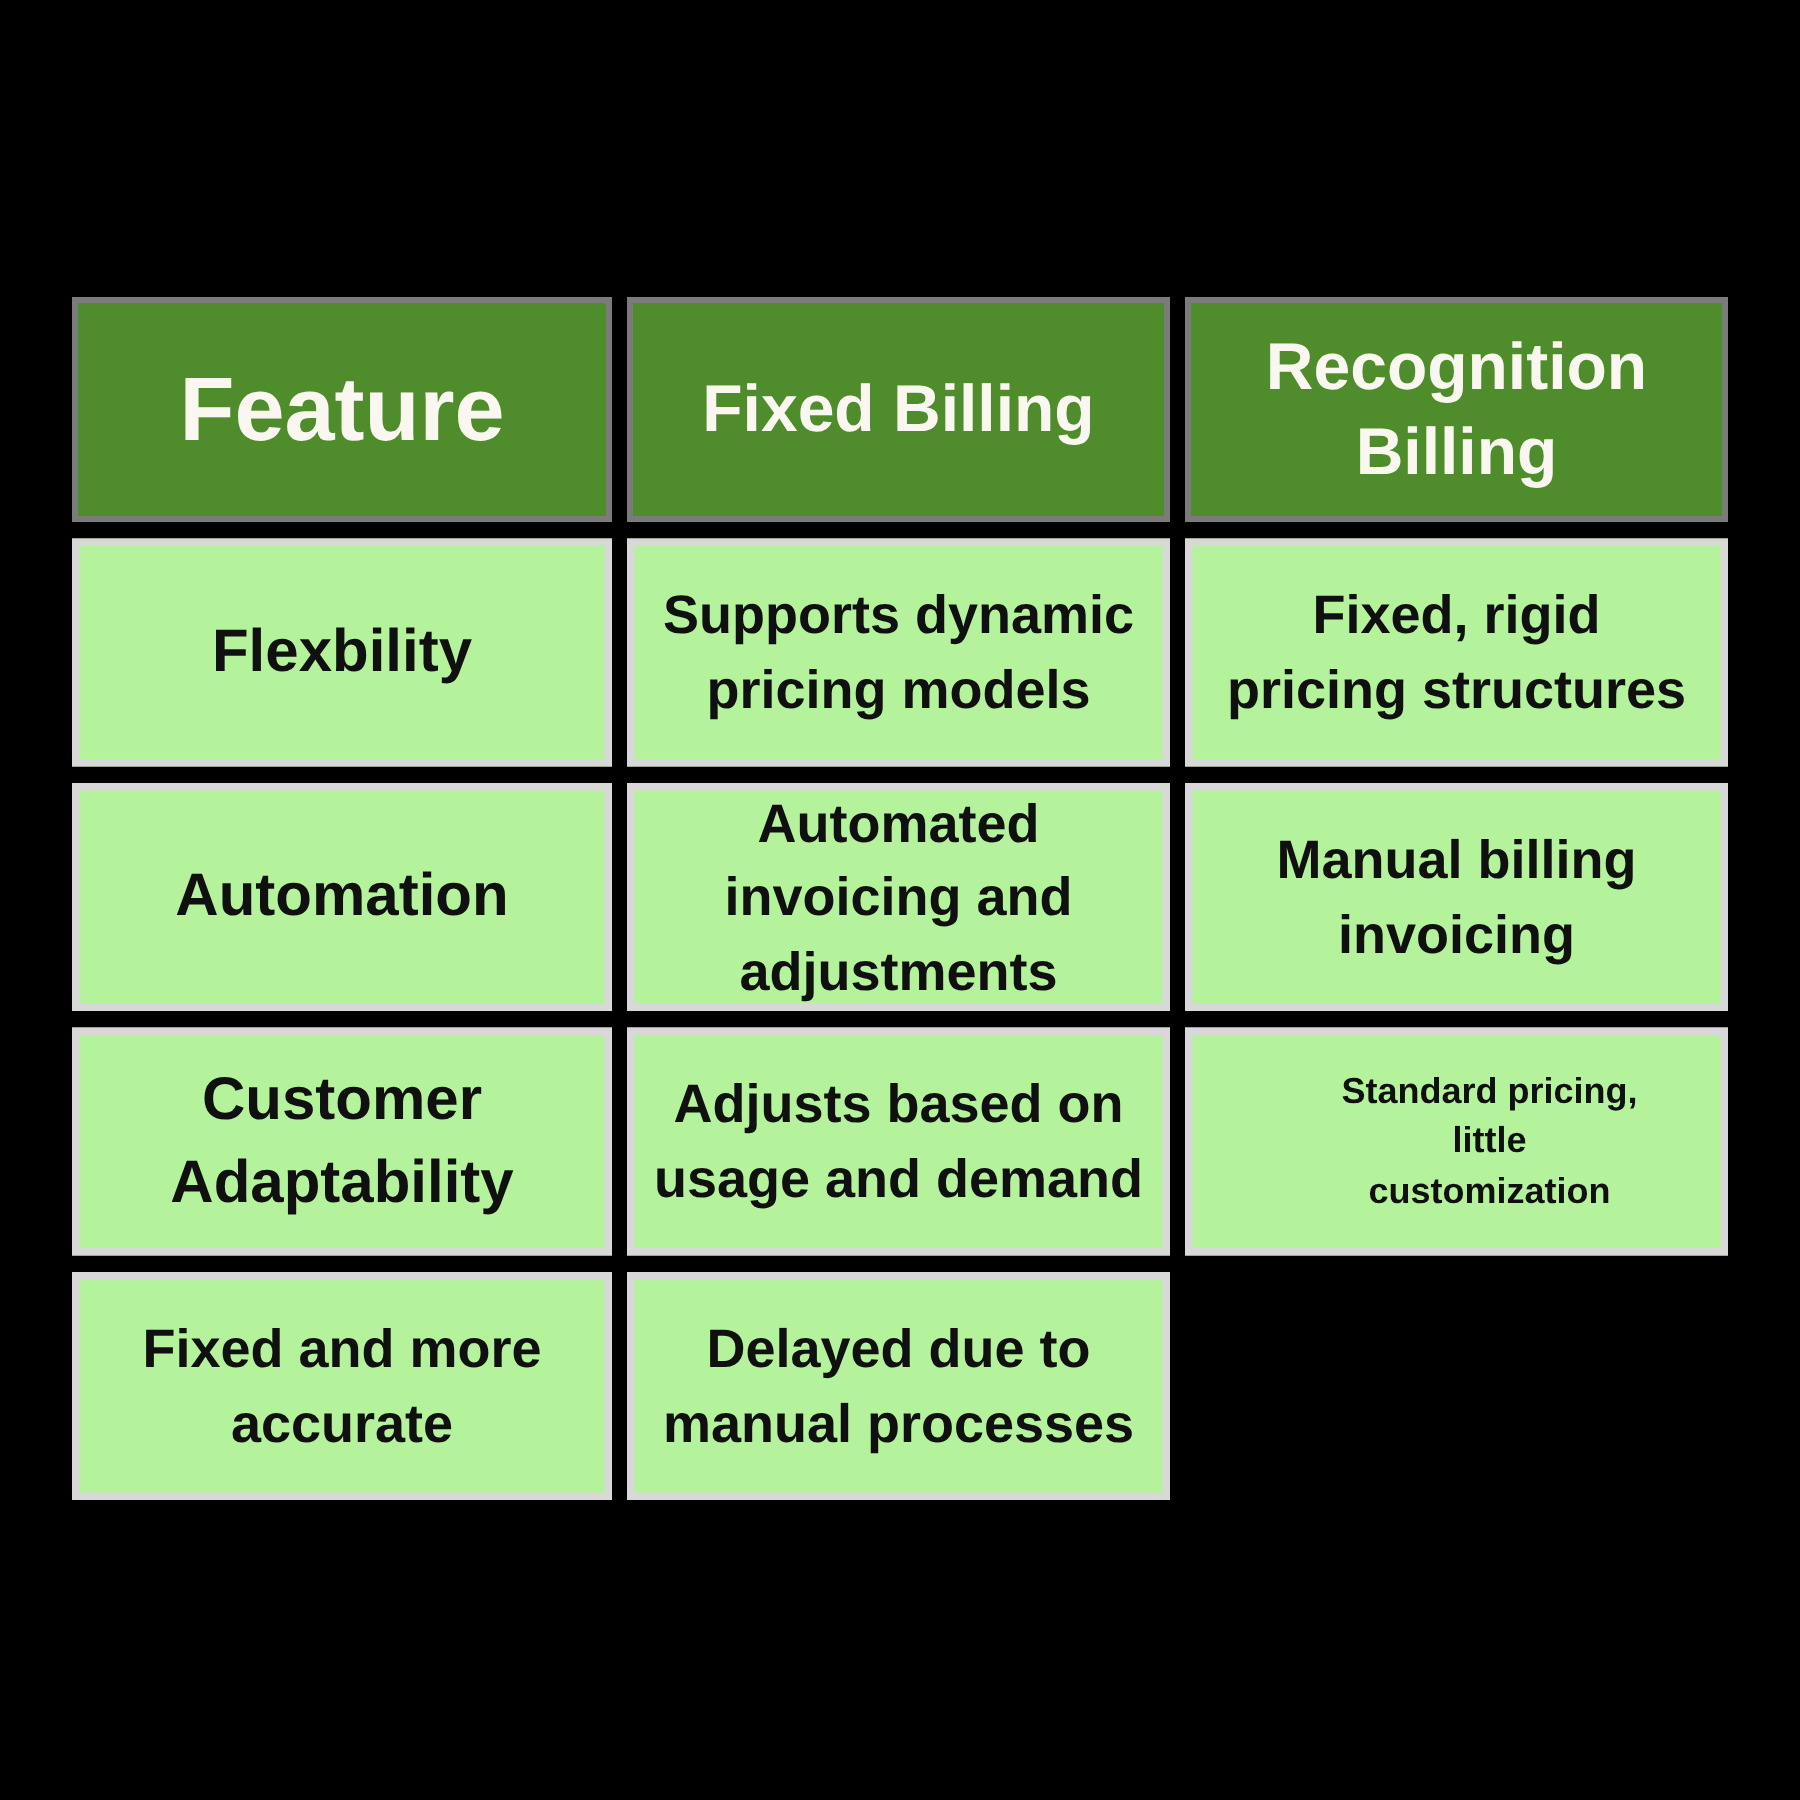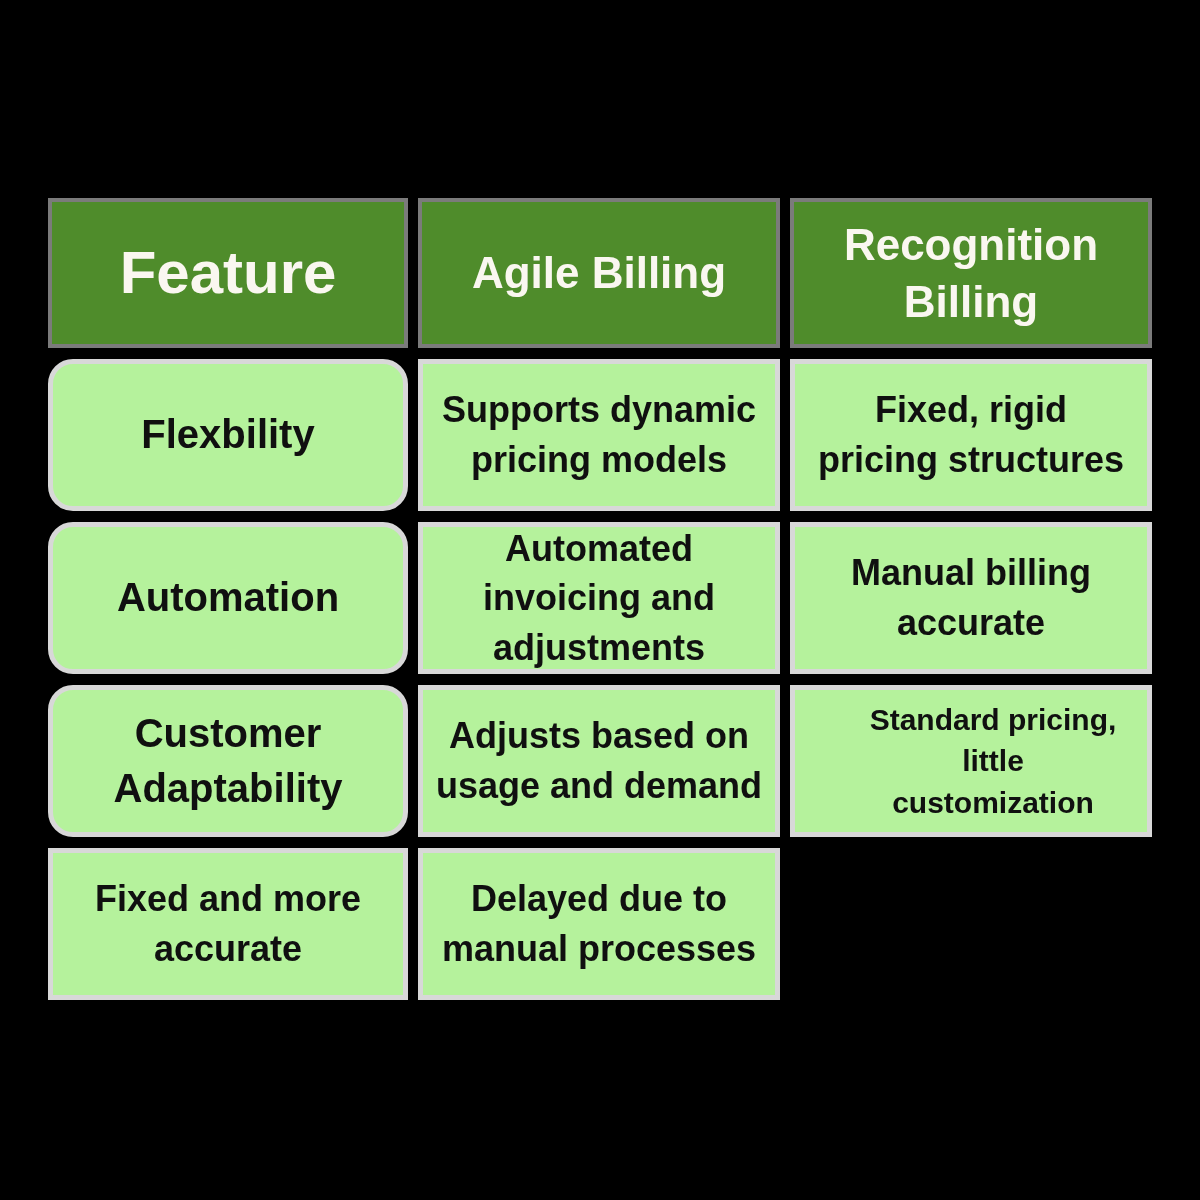--- a/index.html
+++ b/index.html
@@ -47,34 +47,34 @@
     font-size: 44px;
   }
   .hcell.xl { font-size: 60px; }
   .hcell .txt { line-height: 1.3; }
   .bcell {
     background: var(--cell-bg, #b5f29c);
     border: 5px solid var(--cell-border, #d8d8d8);
     color: var(--body-text, #101010);
     font-size: 36px;
   }
-  .bcell.feature { font-size: 40px; border-radius: 25px; }
-  .bcell.small { font-size: 30px; padding-left: 44px; }
+  .bcell.feature { font-size: 40px; }
+  .bcell.small { font-size: 24px; padding-left: 44px; }
 </style>
 </head>
 <body>
 
 <div class="canvas">
   <div class="table">
 
     <div class="cell hcell xl">
       <span class="txt">Feature</span>
     </div>
     <div class="cell hcell">
-      <span class="txt">Agile Billing</span>
+      <span class="txt">Fixed Billing</span>
     </div>
     <div class="cell hcell">
       <span class="txt">Recognition
 Billing</span>
     </div>
 
     <div class="cell bcell feature">
       <span class="txt">Flexbility</span>
     </div>
     <div class="cell bcell">
@@ -89,21 +89,21 @@
     <div class="cell bcell feature">
       <span class="txt">Automation</span>
     </div>
     <div class="cell bcell">
       <span class="txt">Automated
 invoicing and
 adjustments</span>
     </div>
     <div class="cell bcell">
       <span class="txt">Manual billing
-accurate</span>
+invoicing</span>
     </div>
 
     <div class="cell bcell feature">
       <span class="txt">Customer
 Adaptability</span>
     </div>
     <div class="cell bcell">
       <span class="txt">Adjusts based on
 usage and demand</span>
     </div>

